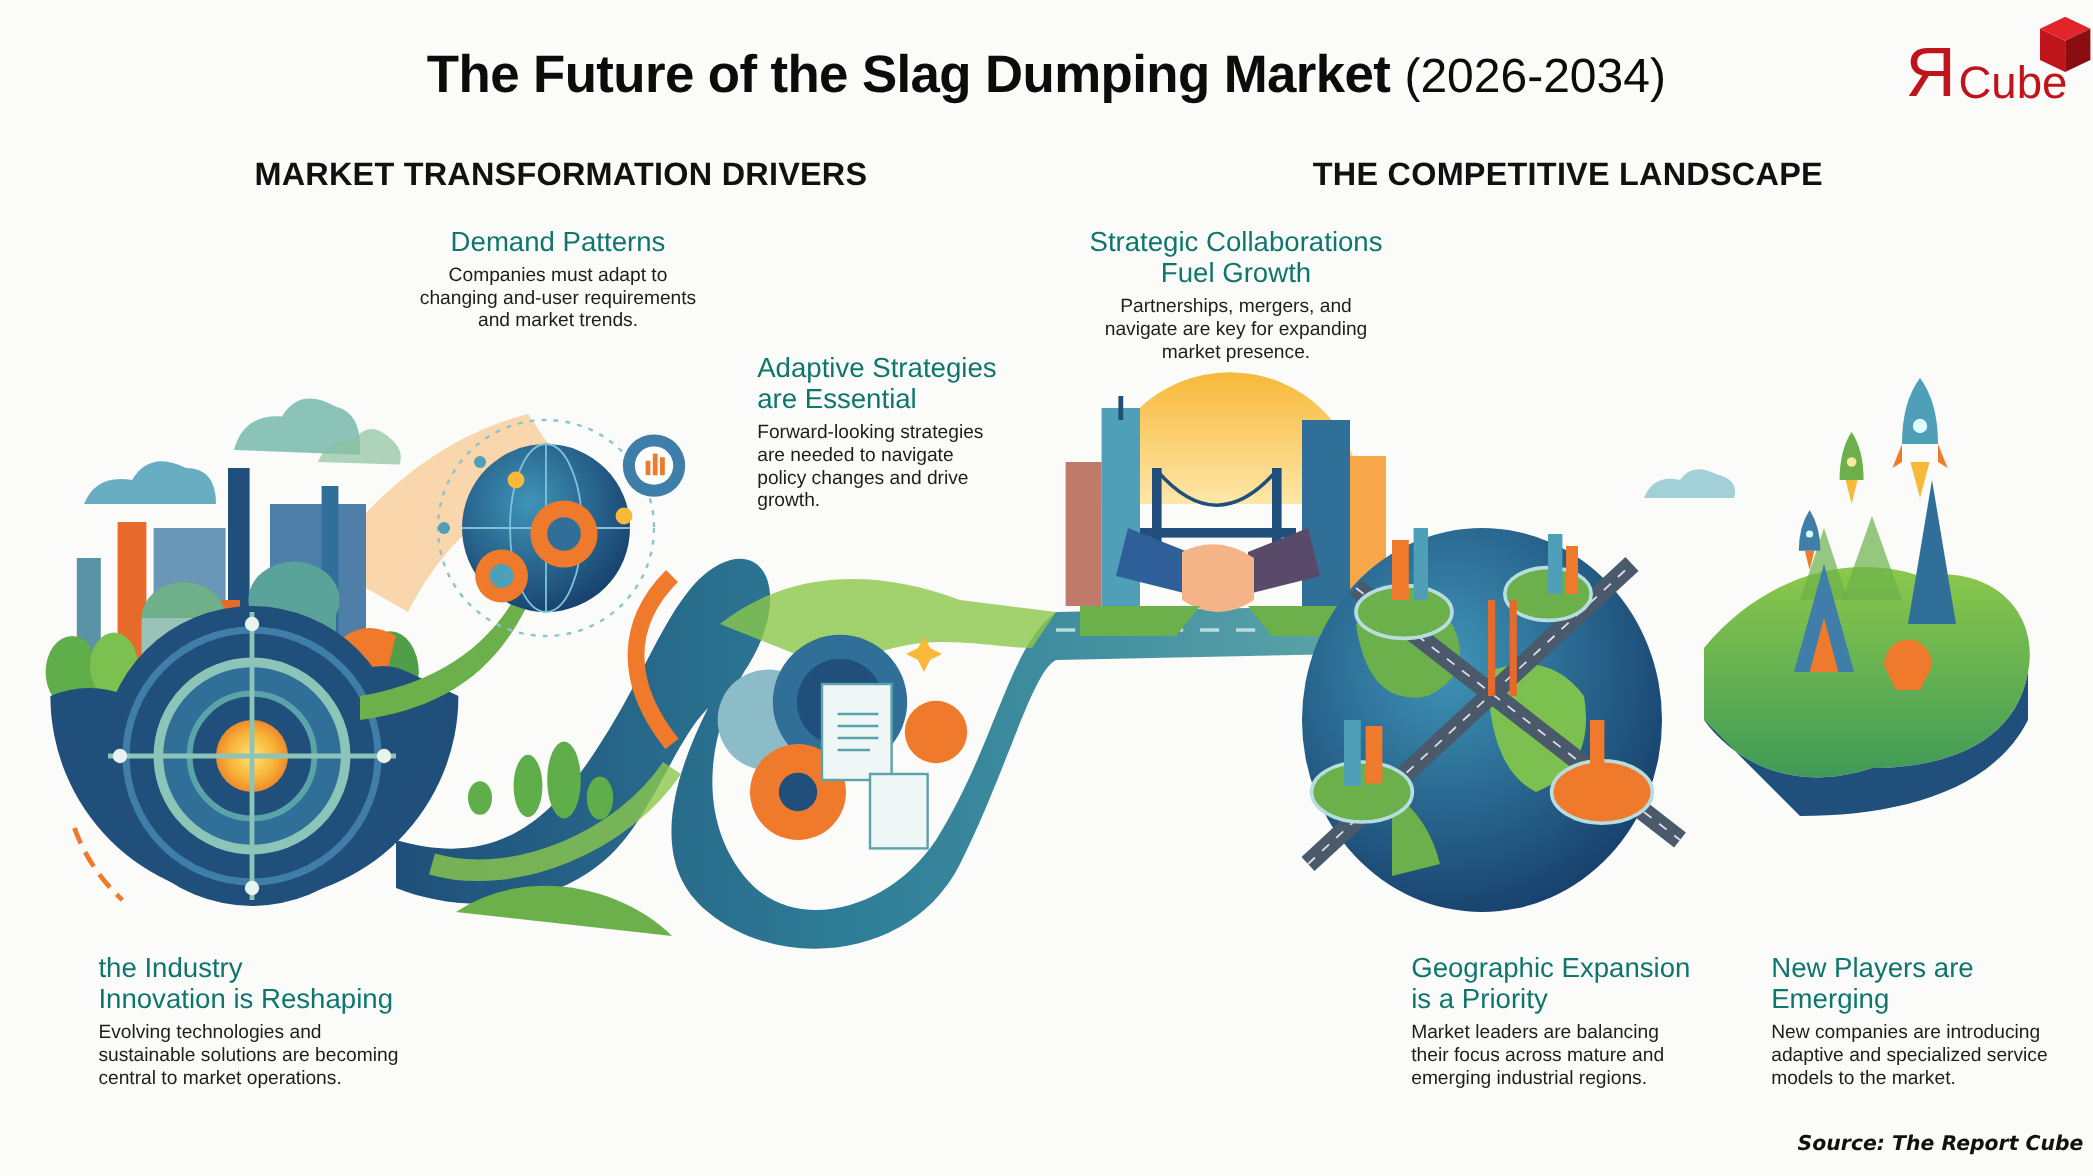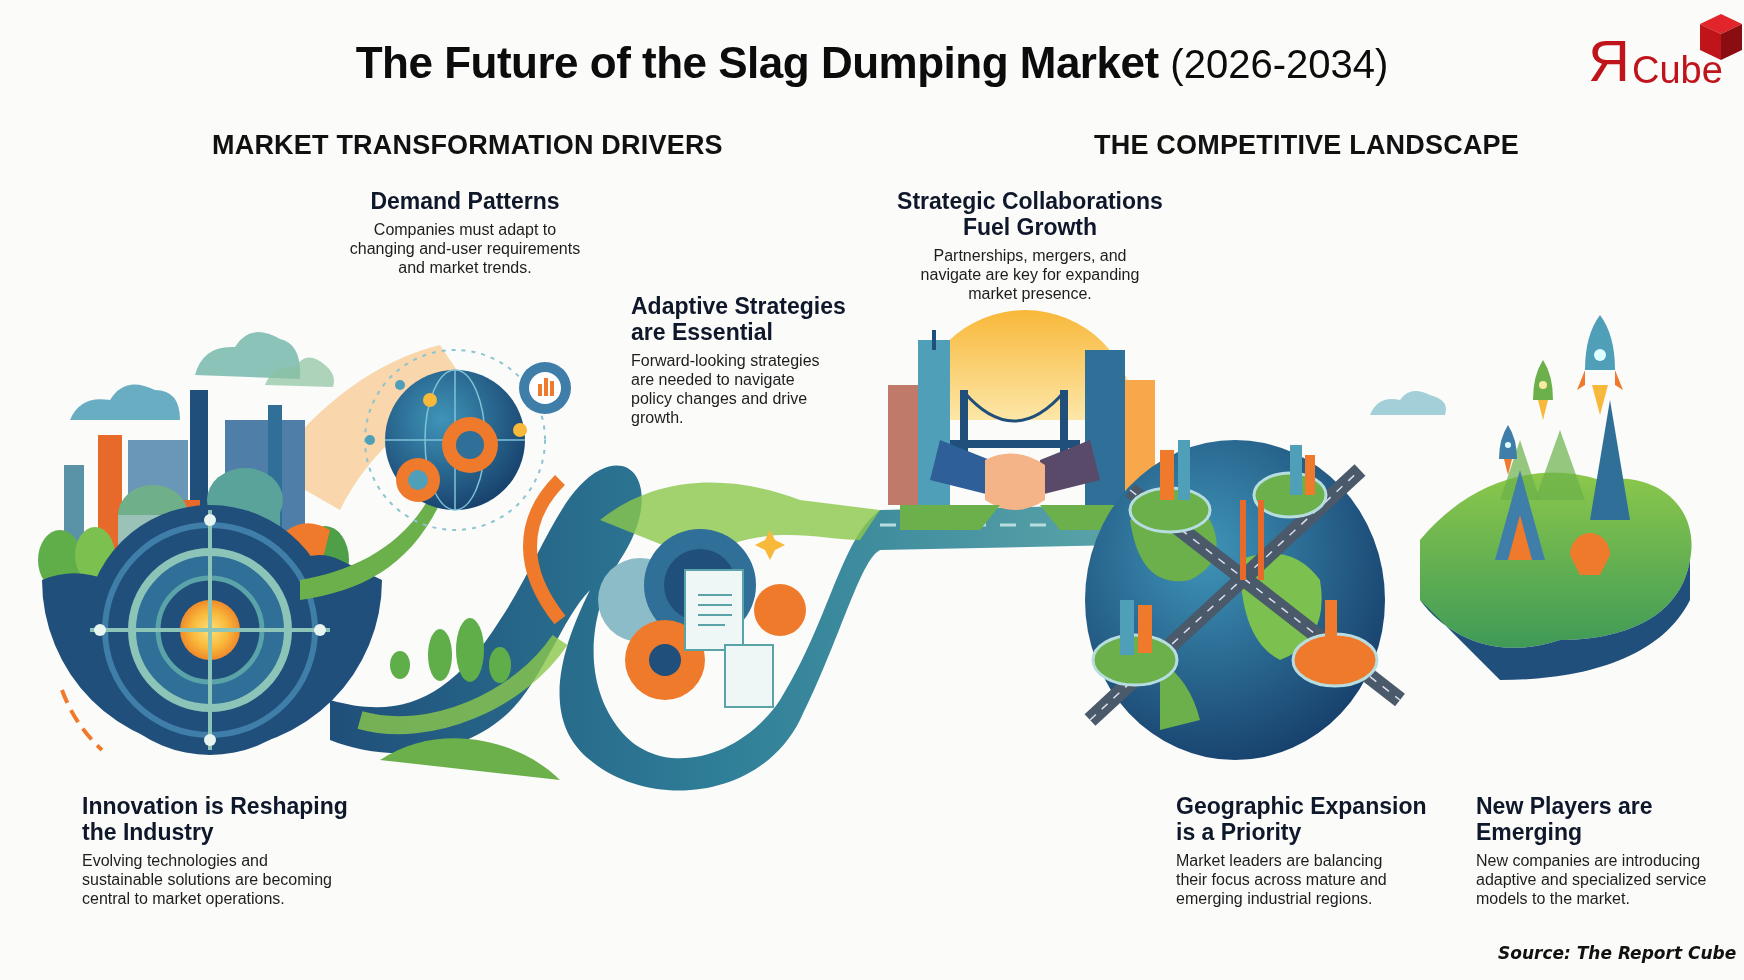--- a/index.html
+++ b/index.html
@@ -17,21 +17,21 @@
     .logo .logo-cube-text { position: absolute; left: 52px; top: 43px; font-size: 38px; color: #c0141b; line-height: 1; }
     .logo svg { position: absolute; left: 118px; top: 4px; }
 
     .section-title {
       position: absolute; top: 130px; font-size: 27px; font-weight: 700; letter-spacing: 0.2px; color: #111;
     }
     .sec-left { left: 212px; }
     .sec-right { left: 1094px; }
 
     .block { position: absolute; }
-    .block .h { font-size: 23px; font-weight: 700; line-height: 26px; color: #0f172a; }
+    .block .h { font-size: 23px; font-weight: 400; line-height: 26px; color: #0f766e; }
     .block .p { font-size: 16px; line-height: 19px; color: #1d1d1d; margin-top: 6px; }
     .center { text-align: center; }
 
     .b-demand { left: 330px; top: 188px; width: 270px; }
     .b-adaptive { left: 631px; top: 293px; width: 230px; }
     .b-collab { left: 890px; top: 188px; width: 280px; }
     .b-innov { left: 82px; top: 793px; width: 300px; }
     .b-geo { left: 1176px; top: 793px; width: 270px; }
     .b-new { left: 1476px; top: 793px; width: 260px; }
 
@@ -288,22 +288,22 @@
   </div>
   <div class="p">
     <div>Partnerships, mergers, and</div>
     <div>navigate are key for expanding</div>
     <div>market presence.</div>
   </div>
 </div>
 
 <div class="block b-innov">
   <div class="h">
+    <div>the Industry</div>
     <div>Innovation is Reshaping</div>
-    <div>the Industry</div>
   </div>
   <div class="p">
     <div>Evolving technologies and</div>
     <div>sustainable solutions are becoming</div>
     <div>central to market operations.</div>
   </div>
 </div>
 
 <div class="block b-geo">
   <div class="h">

